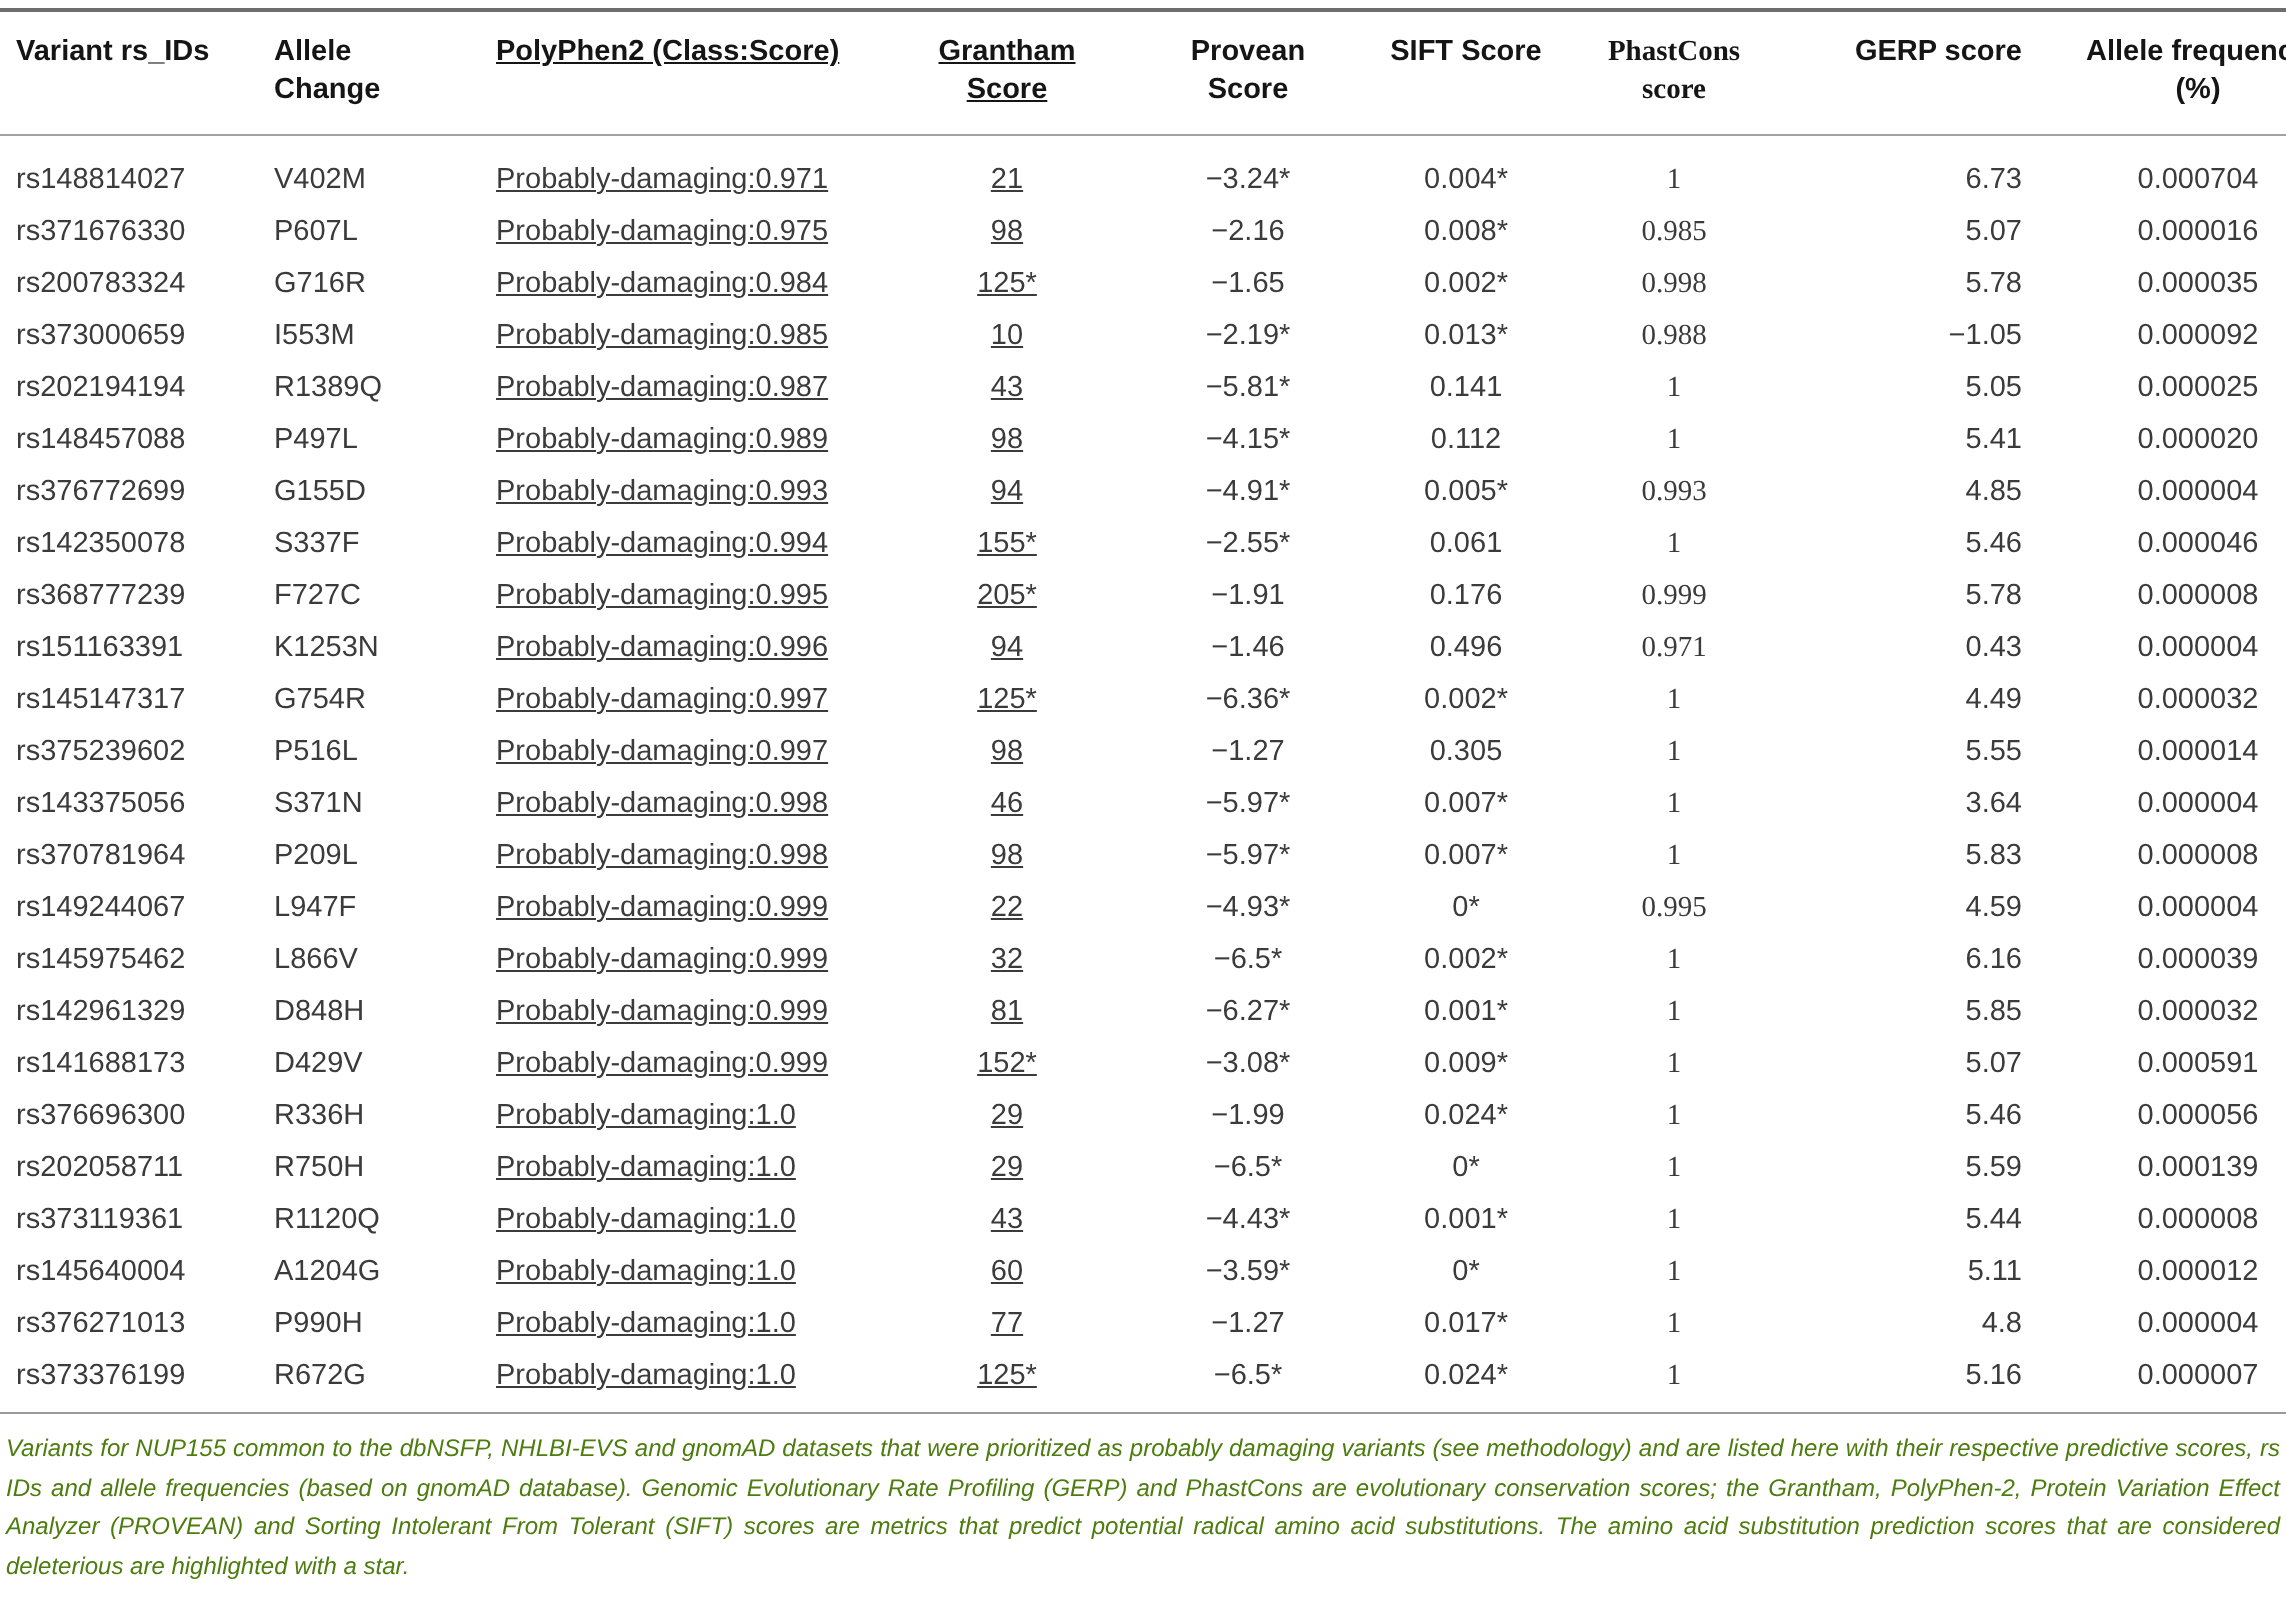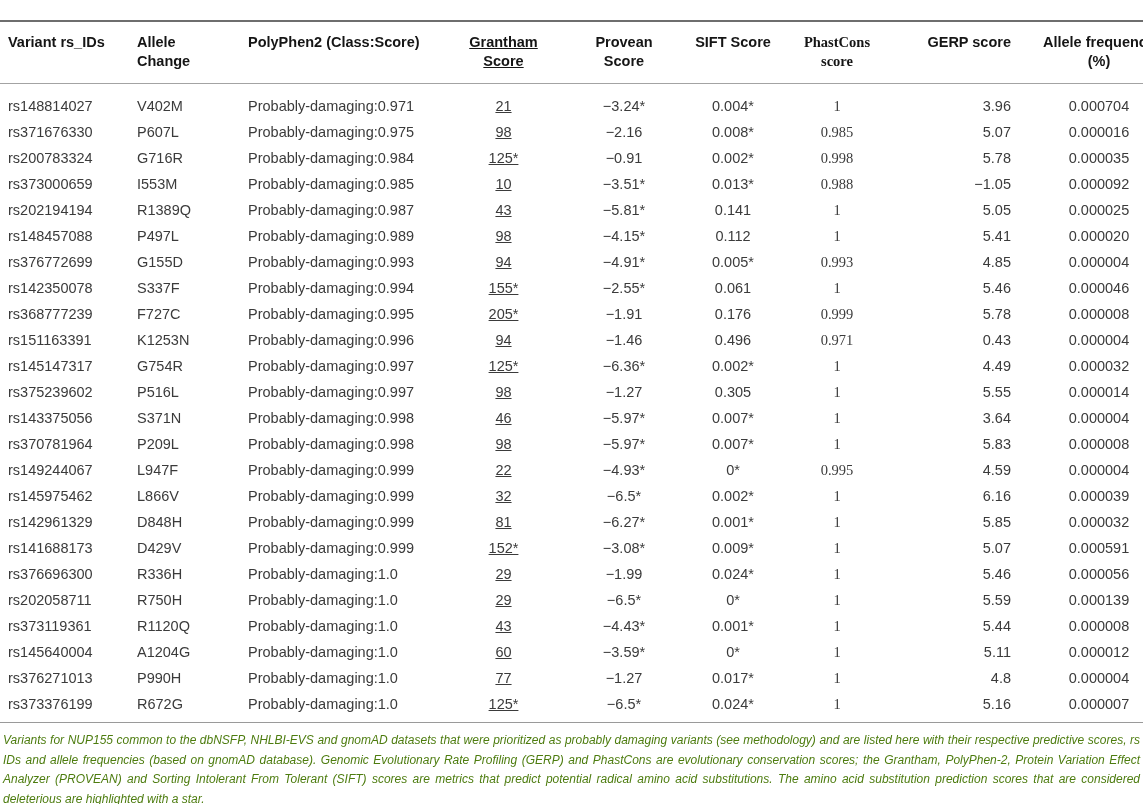--- a/index.html
+++ b/index.html
@@ -5,21 +5,21 @@
   html, body {
     margin: 0;
     padding: 0;
     background: #ffffff;
     font-family: "Liberation Sans", "DejaVu Sans", sans-serif;
   }
   .page {
     width: 1143px;
     height: 804px;
     box-sizing: border-box;
-    padding-top: 20px;
+    padding-top: 4px;
     background: #ffffff;
     overflow: hidden;
   }
   table.variants {
     width: 1143px;
     table-layout: fixed;
     border-collapse: collapse;
     border-top: 2px solid #6e6e6e;
   }
   thead th {
@@ -41,21 +41,21 @@
     white-space: nowrap;
     overflow: hidden;
   }
   tbody tr:first-child td { padding-top: 9px; }
   tbody tr:last-child td { padding-bottom: 5px; }
   .align-left   { text-align: left; }
   .align-center { text-align: center; }
   th.col-0, td.col-0 { padding-left: 8px; }
   .col-0 { width: 125px; }
   .col-1 { width: 107px; }
-  .col-2 { width: 200px; }
+  .col-2 { width: 200px; text-decoration: underline; }
   .col-3 { width: 103px; text-decoration: underline; }
   .col-4 { width: 130px; }
   .col-5 { width: 80px; }
   .col-6 { width: 120px; font-family: Liberation Serif, serif; }
   .col-7 { width: 110px; text-align: right; }
   .col-8 { width: 168px; }
   .bottom-rule {
     border: none;
     border-top: 1px solid #9a9a9a;
     margin: 0;
@@ -94,51 +94,51 @@
     </thead>
     <tbody>
         <tr>
           <td class="col-0 align-left">rs148814027</td>
           <td class="col-1 align-left">V402M</td>
           <td class="col-2 align-left">Probably-damaging:0.971</td>
           <td class="col-3 align-center">21</td>
           <td class="col-4 align-center">−3.24*</td>
           <td class="col-5 align-center">0.004*</td>
           <td class="col-6 align-center">1</td>
-          <td class="col-7 align-center">3.96</td>
+          <td class="col-7 align-center">6.73</td>
           <td class="col-8 align-center">0.000704</td>
         </tr>
         <tr>
           <td class="col-0 align-left">rs371676330</td>
           <td class="col-1 align-left">P607L</td>
           <td class="col-2 align-left">Probably-damaging:0.975</td>
           <td class="col-3 align-center">98</td>
           <td class="col-4 align-center">−2.16</td>
           <td class="col-5 align-center">0.008*</td>
           <td class="col-6 align-center">0.985</td>
           <td class="col-7 align-center">5.07</td>
           <td class="col-8 align-center">0.000016</td>
         </tr>
         <tr>
           <td class="col-0 align-left">rs200783324</td>
           <td class="col-1 align-left">G716R</td>
           <td class="col-2 align-left">Probably-damaging:0.984</td>
           <td class="col-3 align-center">125*</td>
-          <td class="col-4 align-center">−0.91</td>
+          <td class="col-4 align-center">−1.65</td>
           <td class="col-5 align-center">0.002*</td>
           <td class="col-6 align-center">0.998</td>
           <td class="col-7 align-center">5.78</td>
           <td class="col-8 align-center">0.000035</td>
         </tr>
         <tr>
           <td class="col-0 align-left">rs373000659</td>
           <td class="col-1 align-left">I553M</td>
           <td class="col-2 align-left">Probably-damaging:0.985</td>
           <td class="col-3 align-center">10</td>
-          <td class="col-4 align-center">−3.51*</td>
+          <td class="col-4 align-center">−2.19*</td>
           <td class="col-5 align-center">0.013*</td>
           <td class="col-6 align-center">0.988</td>
           <td class="col-7 align-center">−1.05</td>
           <td class="col-8 align-center">0.000092</td>
         </tr>
         <tr>
           <td class="col-0 align-left">rs202194194</td>
           <td class="col-1 align-left">R1389Q</td>
           <td class="col-2 align-left">Probably-damaging:0.987</td>
           <td class="col-3 align-center">43</td>

